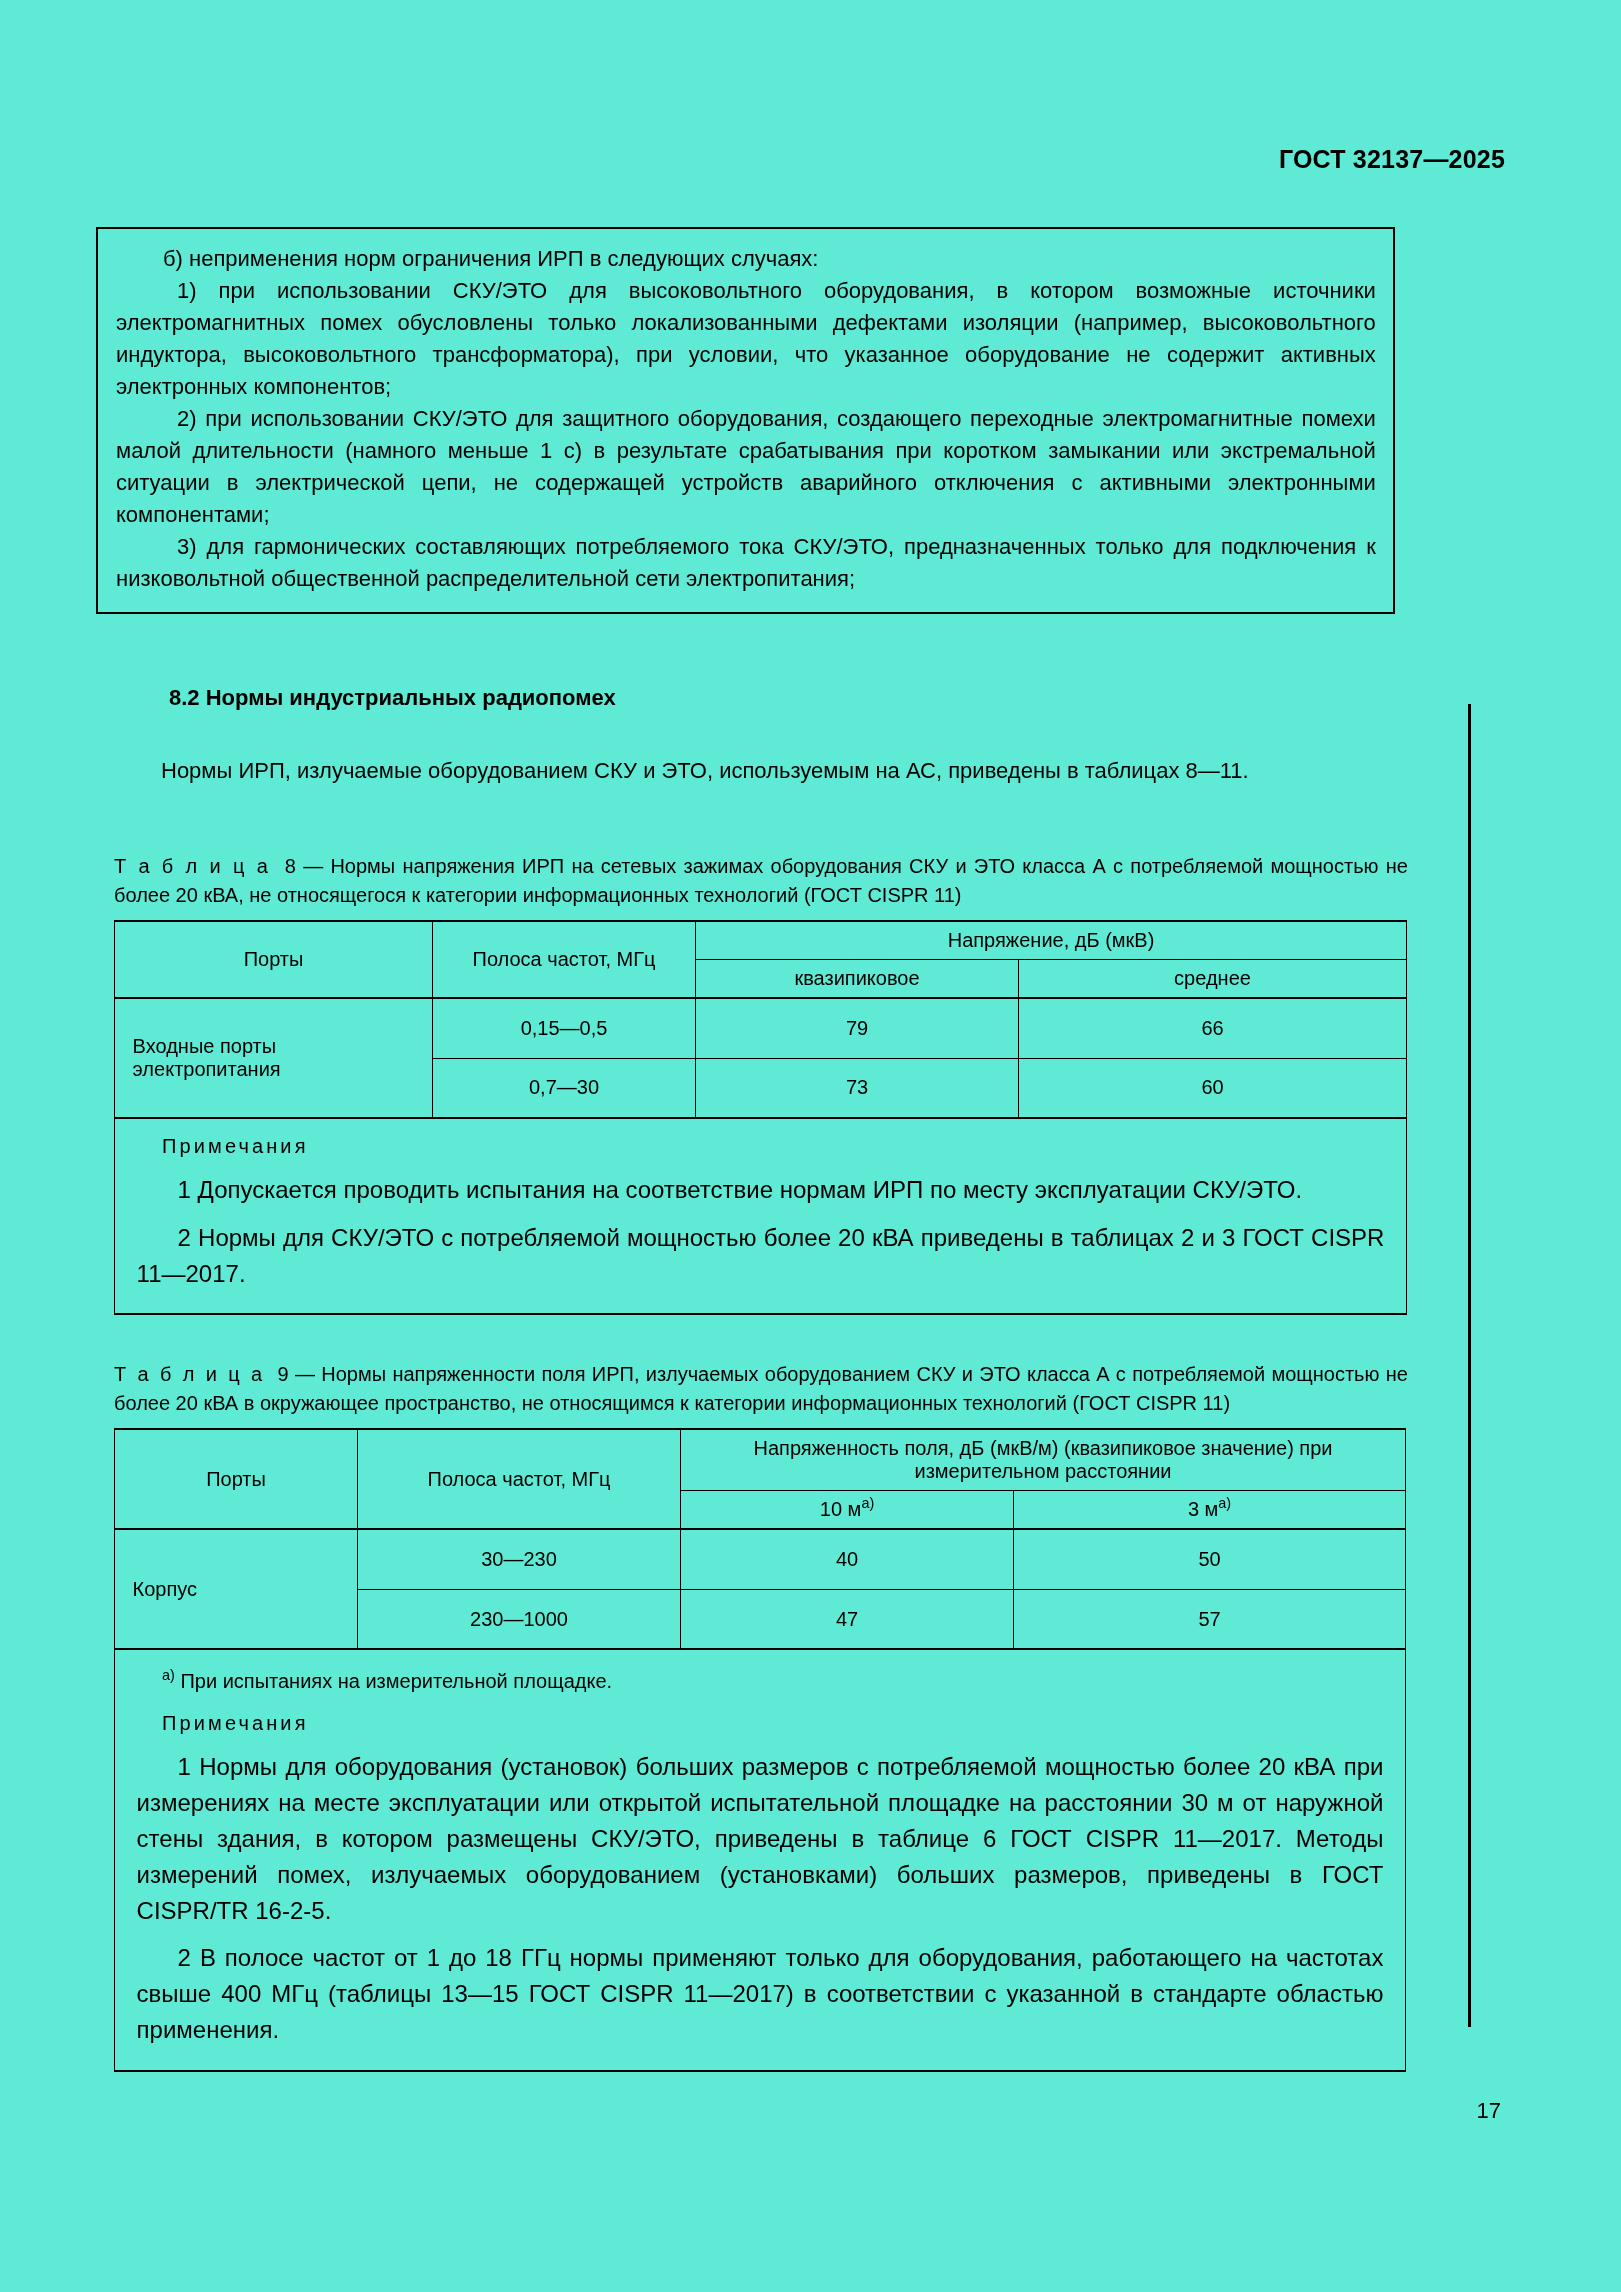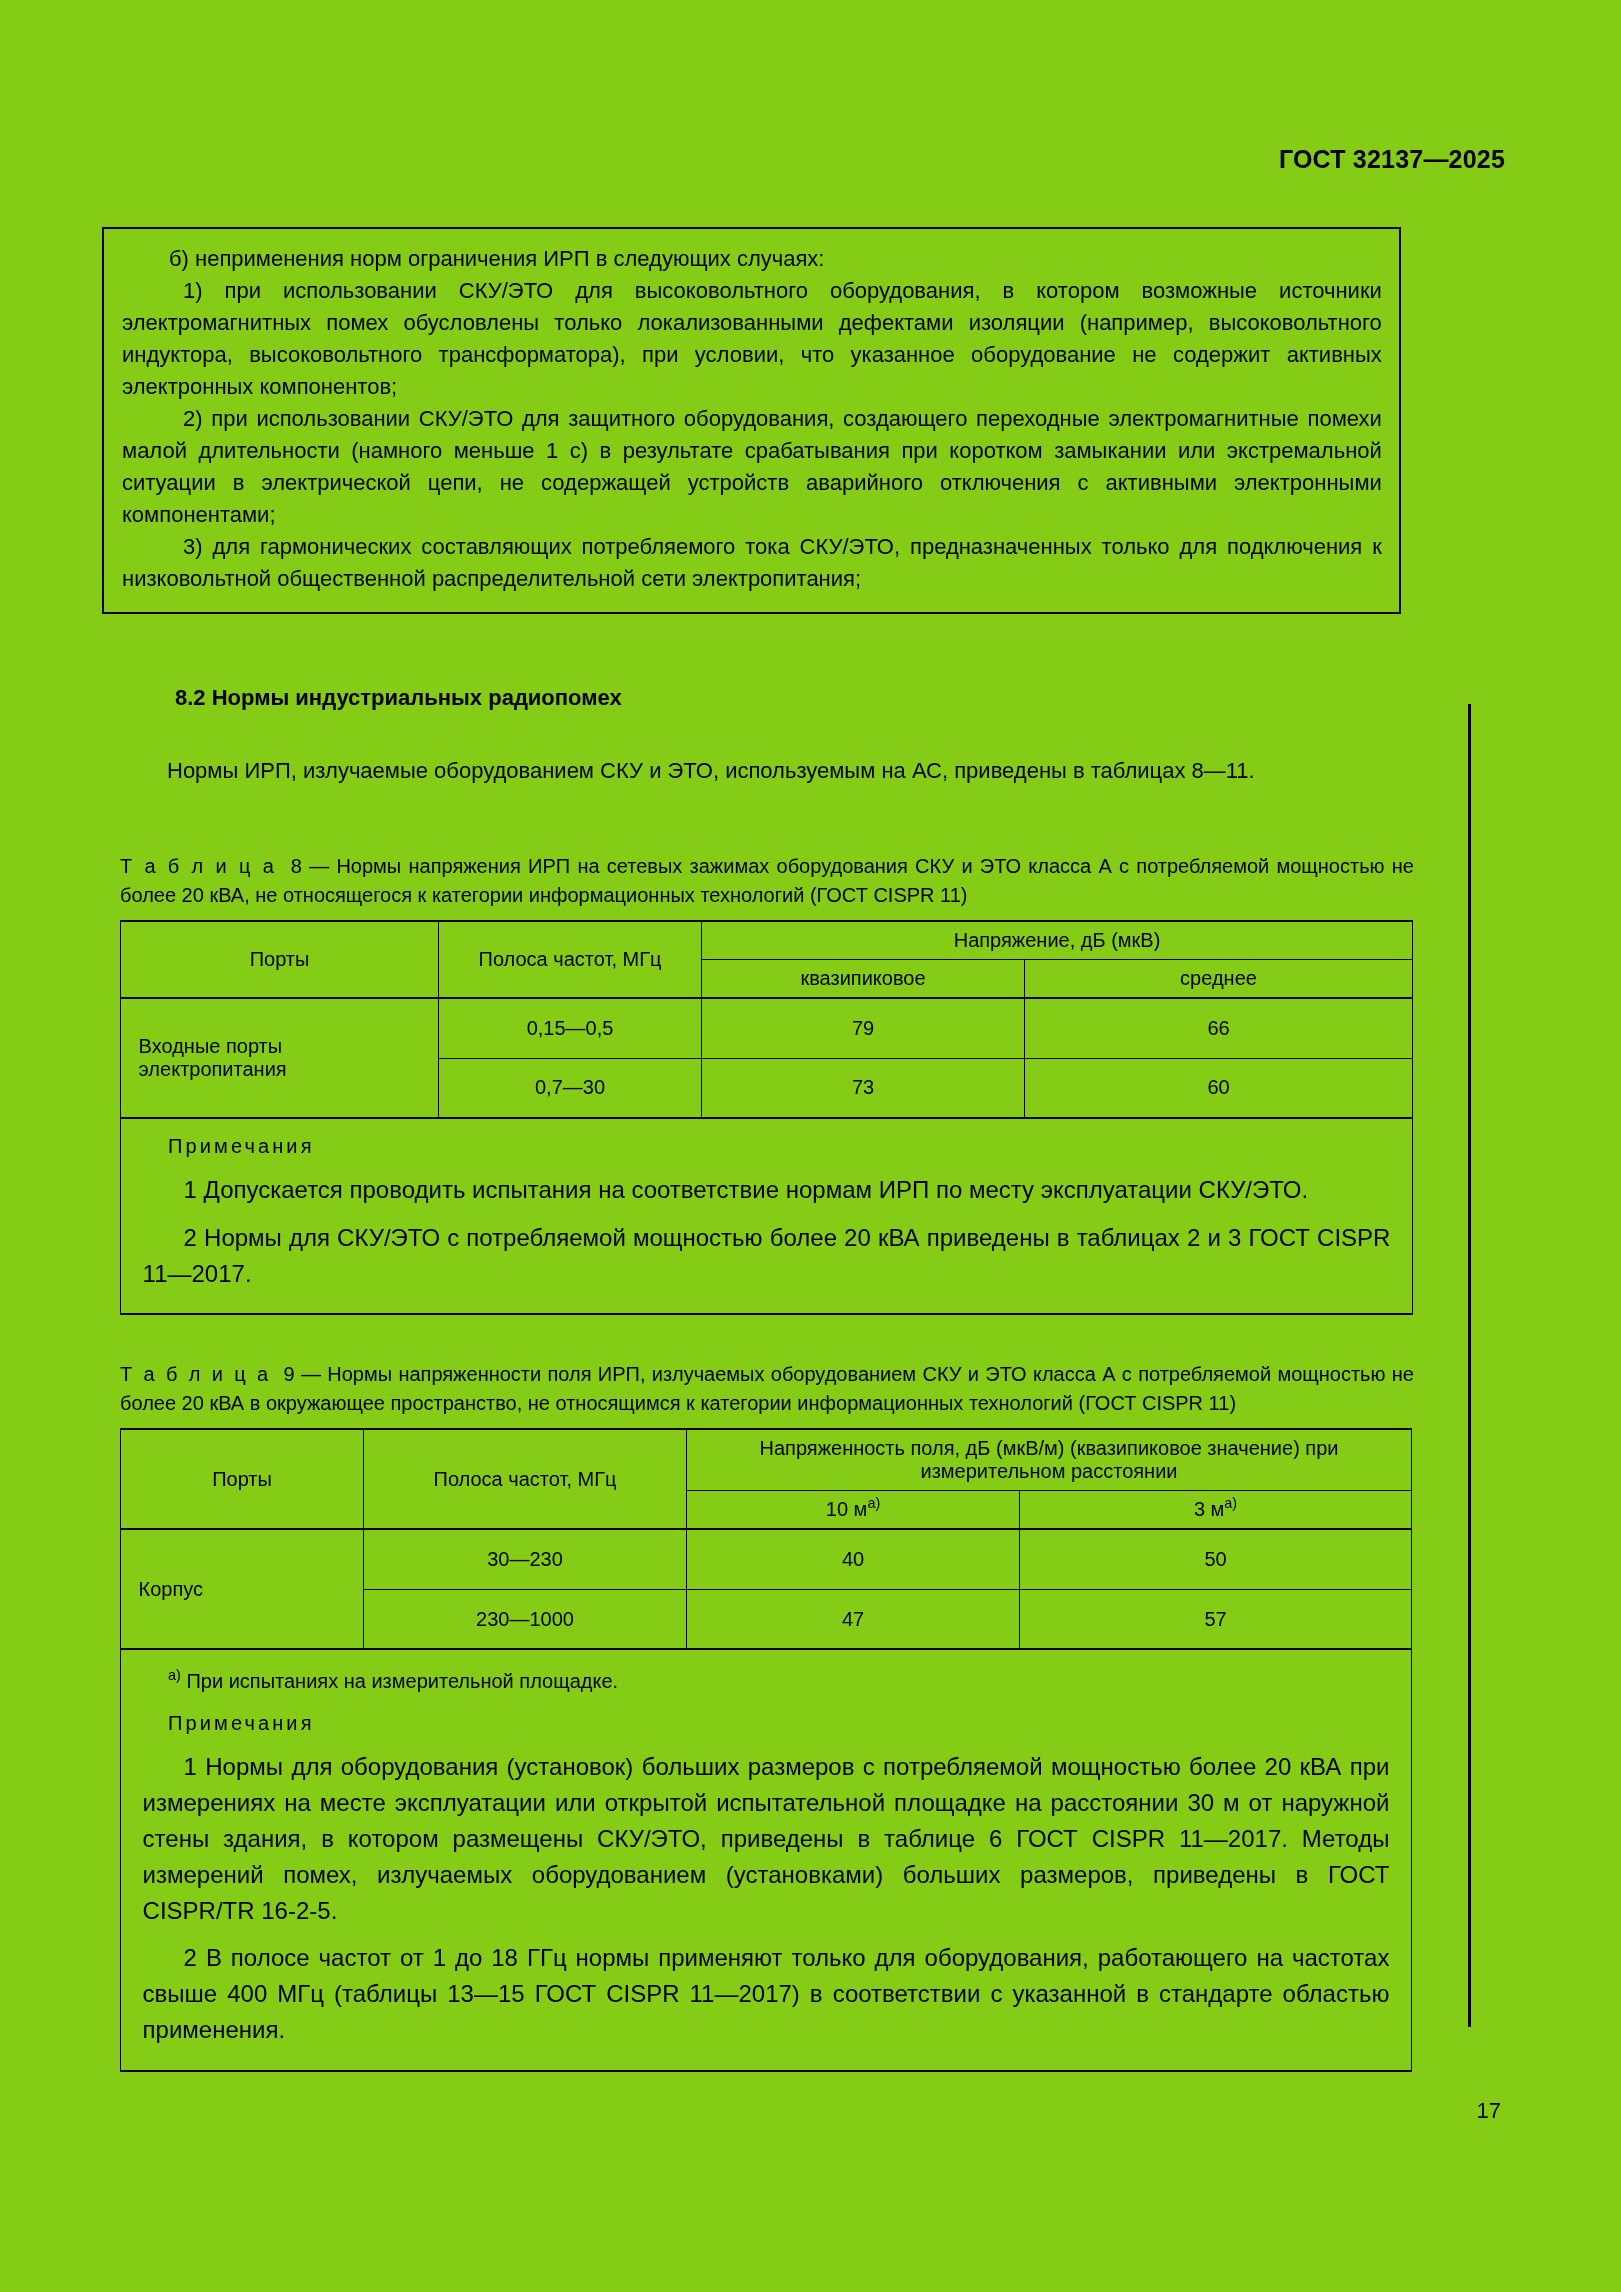--- a/index.html
+++ b/index.html
@@ -9,41 +9,41 @@
     background: #ffffff;
   }
   body {
     font-family: "Liberation Sans", sans-serif;
     color: #000000;
   }
   .page {
     position: relative;
     width: 1621px;
     height: 2293px;
-    background: #84cc16;
+    background: #5eead4;
     box-sizing: border-box;
     overflow: hidden;
   }
 
   
   .doc-header {
     position: absolute;
     top: 145px;
     right: 116px;
     font-size: 25px;
     font-weight: bold;
     letter-spacing: 0.2px;
     white-space: nowrap;
   }
 
   
   .content {
     position: absolute;
     top: 227px;
-    left: 120px;
+    left: 114px;
     width: 1294px;
   }
 
   
   .change-box {
     border: 2.5px solid #000;
     padding: 13.7px 17.6px 17.6px 17.6px;
     box-sizing: border-box;
     width: 1299px;
     margin-left: -17.6px;

